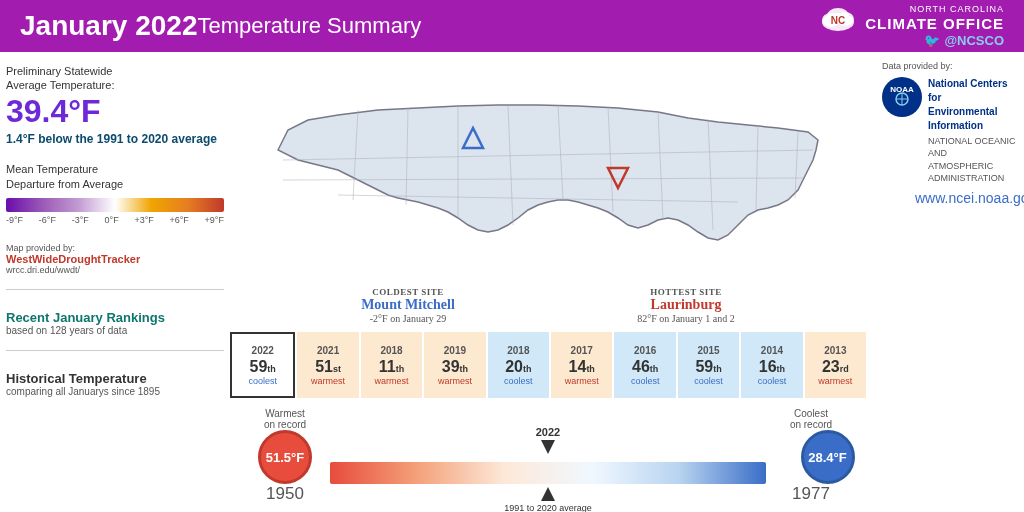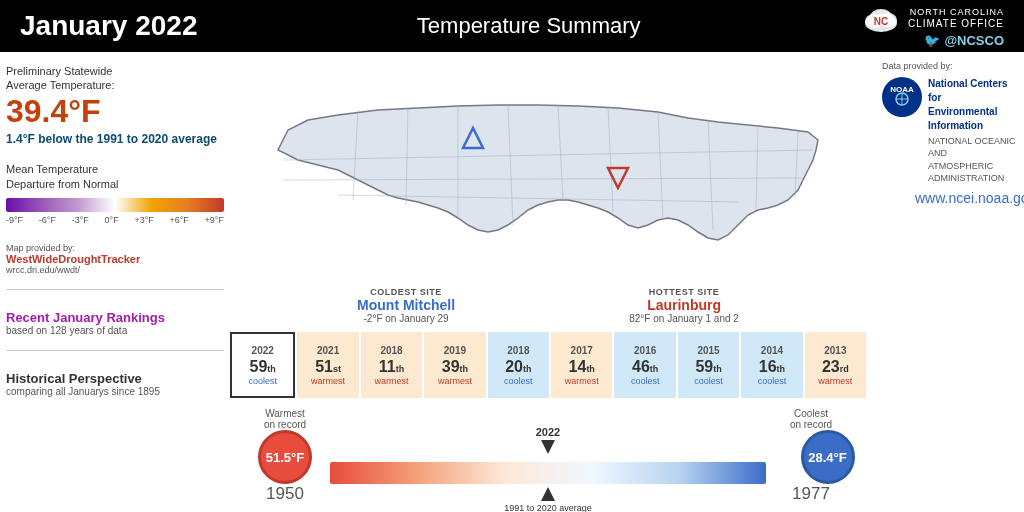--- a/index.html
+++ b/index.html
@@ -1,33 +1,32 @@
 <!DOCTYPE html>
 <html><head>
   <meta charset="utf-8">
   <style>
     * { box-sizing: border-box; margin: 0; padding: 0; }
     body { font-family: Arial, sans-serif; width: 1024px; height: 512px; overflow: hidden; background: #fff; }
 
     .header {
       display: flex;
       align-items: center;
-      background: #000000;
+      background: #a21caf;
       height: 52px;
       padding: 0 20px;
     }
     .header-title {
       font-size: 28px;
       font-weight: bold;
       color: #fff;
       flex: 0 0 auto;
     }
     .header-subtitle {
       flex: 1;
-      text-align: center;
       font-size: 22px;
       color: #fff;
       font-weight: normal;
     }
     .header-logo {
       display: flex;
       flex-direction: column;
       align-items: flex-end;
       color: #fff;
     }
@@ -61,21 +60,21 @@
       width: 230px;
       flex-shrink: 0;
       padding: 12px 6px;
       display: flex;
       flex-direction: column;
       gap: 10px;
     }
 
     .avg-temp-section {}
     .avg-label { font-size: 11px; color: #333; line-height: 1.3; }
-    .avg-value { font-size: 32px; font-weight: bold; color: #c2410c; }
+    .avg-value { font-size: 32px; font-weight: bold; color: #6d28d9; }
     .avg-below { font-size: 12px; color: #555; margin-top: 2px; }
     .avg-below span { color: #0c4a6e; font-weight: bold; }
 
     .legend-section { margin-top: 6px; }
     .legend-title { font-size: 11px; color: #333; line-height: 1.4; margin-bottom: 6px; }
     .legend-bar {
       height: 14px;
       background: linear-gradient(to right, #6a0dad, #9b59b6, #c39bd3, #fff, #f0a500, #e67e22, #c0392b);
       border-radius: 2px;
       margin-bottom: 3px;
@@ -85,21 +84,21 @@
       justify-content: space-between;
       font-size: 9px;
       color: #555;
     }
 
     .map-credit { font-size: 9px; color: #555; margin-top: 8px; }
     .map-credit-link { color: #c0392b; font-weight: bold; font-size: 11px; }
     .map-credit-url { color: #555; font-size: 9px; }
 
     .rankings-section { margin-top: 6px; }
-    .rankings-title { font-size: 13px; font-weight: bold; color: #a21caf; }
+    .rankings-title { font-size: 13px; font-weight: bold; color: #0f766e; }
     .rankings-sub { font-size: 10px; color: #555; }
 
     .historical-section { margin-top: 6px; }
     .historical-title { font-size: 13px; font-weight: bold; color: #333; }
     .historical-sub { font-size: 10px; color: #555; }
 
     
     .center-panel {
       flex: 1;
       display: flex;
@@ -128,20 +127,21 @@
 
     .site-labels {
       display: flex;
       justify-content: space-around;
       padding: 0 40px;
       margin-top: 2px;
     }
 
     .site-info {
       text-align: center;
+      font-family: Liberation Serif, serif;
     }
     .site-label {
       font-size: 9px;
       font-weight: bold;
       color: #555;
       letter-spacing: 0.5px;
     }
     .site-name-cold { font-size: 14px; font-weight: bold; color: #3a6dc7; }
     .site-name-hot { font-size: 14px; font-weight: bold; color: #c0392b; }
     .site-detail { font-size: 10px; color: #555; }
@@ -298,21 +298,21 @@
 
       <svg width="42" height="28" viewBox="0 0 42 28">
         <ellipse cx="21" cy="18" rx="16" ry="9" fill="white" opacity="0.9"></ellipse>
         <ellipse cx="14" cy="16" rx="9" ry="7" fill="white" opacity="0.9"></ellipse>
         <ellipse cx="28" cy="15" rx="9" ry="7" fill="white" opacity="0.9"></ellipse>
         <ellipse cx="21" cy="12" rx="11" ry="8" fill="white" opacity="0.9"></ellipse>
         <text x="21" y="20" text-anchor="middle" font-size="10" font-weight="bold" fill="#c0392b" font-family="Arial">NC</text>
       </svg>
       <div class="logo-nc-text">
         <div style="font-size:9px;letter-spacing:1px;">NORTH CAROLINA</div>
-        <div><strong style="font-size:10px;letter-spacing:1px;font-weight:normal;">CLIMATE OFFICE</strong></div>
+        <div><strong style="font-size:15px;letter-spacing:1px;font-weight:bold;">CLIMATE OFFICE</strong></div>
       </div>
     </div>
     <div class="twitter-handle">
       <span style="color:#87ceeb;">🐦 </span><span>@NCSCO</span>
     </div>
   </div>
 </div>
 
 <div class="main">
 
@@ -323,21 +323,21 @@
 Average Temperature:</div>
       <div class="avg-value">39.4°F</div>
       <div class="avg-below">
         <span>1.4°F</span>
         <span>below the 1991 to 2020 average</span>
       </div>
     </div>
 
     <div class="legend-section">
       <div class="legend-title" style="white-space:pre-line;">Mean Temperature
-Departure from Normal</div>
+Departure from Average</div>
       <div class="legend-bar"></div>
       <div class="legend-labels">
         <span>-9°F</span>
         <span>-6°F</span>
         <span>-3°F</span>
         <span>0°F</span>
         <span>+3°F</span>
         <span>+6°F</span>
         <span>+9°F</span>
       </div>
@@ -352,21 +352,21 @@
     <div style="border-top:1px solid #ccc; margin: 4px 0;"></div>
 
     <div class="rankings-section">
       <div class="rankings-title">Recent January Rankings</div>
       <div class="rankings-sub">based on 128 years of data</div>
     </div>
 
     <div style="border-top:1px solid #ccc; margin: 4px 0;"></div>
 
     <div class="historical-section">
-      <div class="historical-title">Historical Perspective</div>
+      <div class="historical-title">Historical Temperature</div>
       <div class="historical-sub">comparing all Januarys since 1895</div>
     </div>
 
   </div>
 
   <div class="center-panel">
 
     <div class="map-area">
       <div class="nc-map">
         <svg viewBox="0 0 580 200" xmlns="http://www.w3.org/2000/svg">

